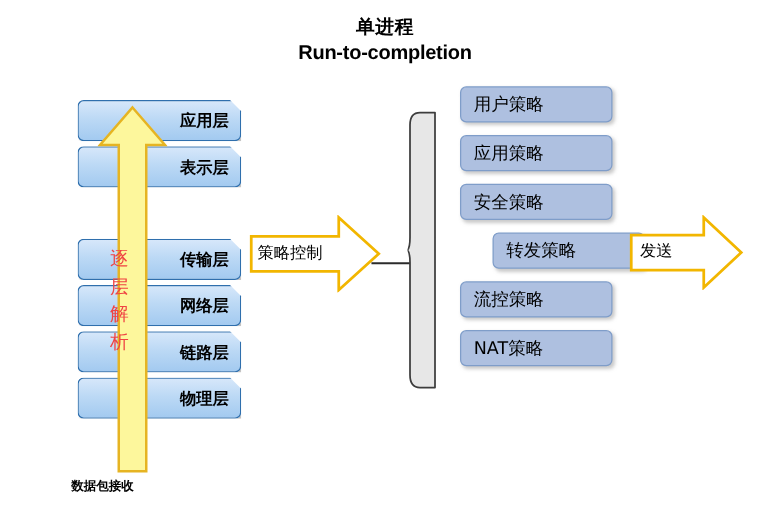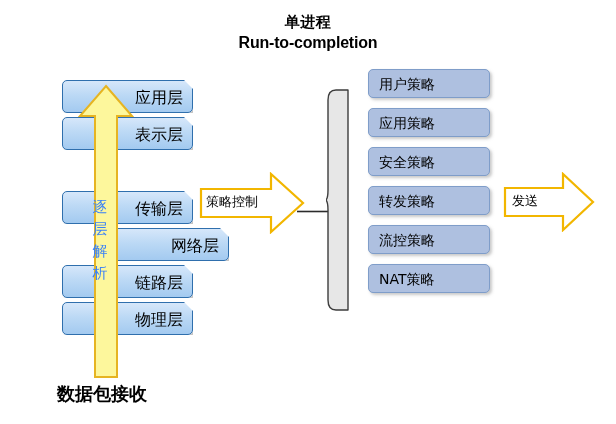--- a/index.html
+++ b/index.html
@@ -60,54 +60,55 @@
     box-shadow: 2px 2px 2px rgba(120,120,120,0.45);
     
     clip-path: polygon(0 0, calc(100% - 9px) 0, 100% 9px, 100% 100%, 0 100%);
   }
   .osi-layer .osi-label {
     position: absolute;
     right: 9px;
     top: 0;
     height: 33px;
     line-height: 33px;
-    font-size: 16px;
+    font-size: 13px;
     font-family: "DejaVu Sans", "Liberation Sans", sans-serif;
     white-space: nowrap;
     color: #000;
+    font-weight: bold;
   }
 
   
   #parse-arrow {
     position: absolute;
     left: 78px;
     top: 84px;
     width: 56px;
     height: 295px;
     pointer-events: none;
   }
   #parse-arrow-label {
     position: absolute;
     left: 88px;
     top: 196px;
     width: 24px;
     font-size: 15px;
     line-height: 22px;
     font-family: "DejaVu Sans", "Liberation Sans", sans-serif;
-    text-align: center;
-    color: #3b82f6;
+    text-align: left;
+    color: #ef4444;
     letter-spacing: 0;
   }
 
   
   #packet-receive-label {
     position: absolute;
     left: 57px;
     top: 382px;
-    font-size: 18px;
+    font-size: 10px;
     font-weight: bold;
     font-family: "DejaVu Sans", "Liberation Sans", sans-serif;
     white-space: nowrap;
   }
 
   
   #policy-arrow {
     position: absolute;
     left: 199px;
     top: 172px;
@@ -203,21 +204,21 @@
 <div id="osi-stack">
   <div class="osi-layer" style="top:0px;">
     <span class="osi-label">应用层</span>
   </div>
   <div class="osi-layer" style="top:37px;">
     <span class="osi-label">表示层</span>
   </div>
   <div class="osi-layer" style="top:111px;">
     <span class="osi-label">传输层</span>
   </div>
-  <div class="osi-layer" style="top:148px;margin-left:36px;">
+  <div class="osi-layer" style="top:148px;">
     <span class="osi-label">网络层</span>
   </div>
   <div class="osi-layer" style="top:185px;">
     <span class="osi-label">链路层</span>
   </div>
   <div class="osi-layer" style="top:222px;">
     <span class="osi-label">物理层</span>
   </div>
 </div>
 
@@ -252,21 +253,21 @@
 <div id="policy-list">
   <div class="policy-box" style="top:0px;">
     <span class="policy-label">用户策略</span>
   </div>
   <div class="policy-box" style="top:39px;">
     <span class="policy-label">应用策略</span>
   </div>
   <div class="policy-box" style="top:78px;">
     <span class="policy-label">安全策略</span>
   </div>
-  <div class="policy-box" style="top:117px;">
+  <div class="policy-box" style="top:117px;margin-left:26px;">
     <span class="policy-label">转发策略</span>
   </div>
   <div class="policy-box" style="top:156px;">
     <span class="policy-label">流控策略</span>
   </div>
   <div class="policy-box" style="top:195px;padding-left:44px;">
     <span class="policy-label">NAT策略</span>
   </div>
 </div>
 

